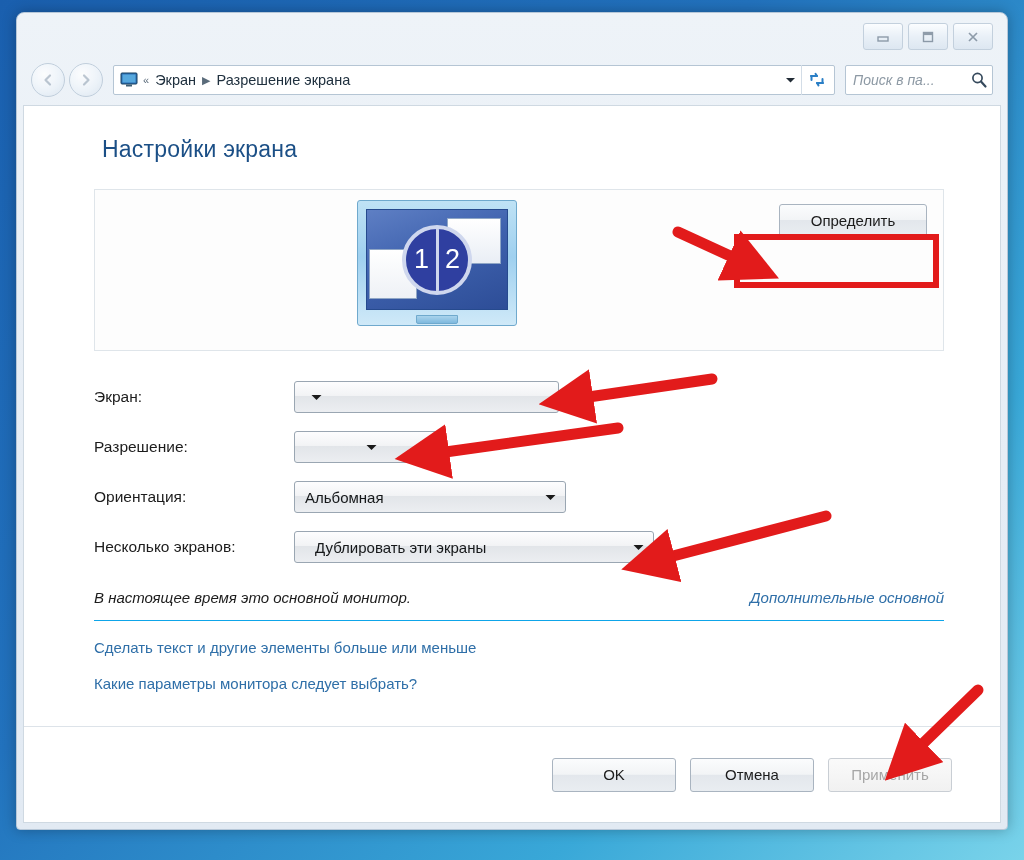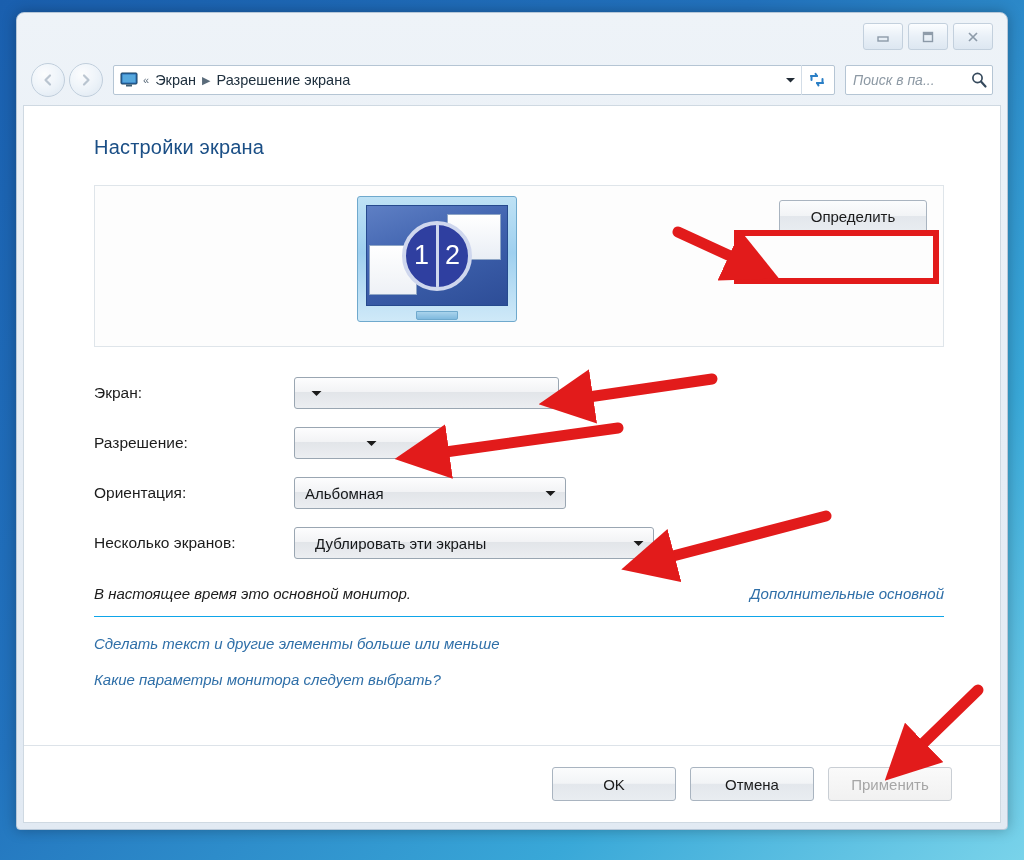--- a/index.html
+++ b/index.html
@@ -145,24 +145,24 @@
   }
   .inner {
     position: absolute;
     left: 0; right: 0; top: 0;
     bottom: 83px;
     padding: 30px 56px 0 70px;
     box-sizing: border-box;
   }
 
   .page-title {
-    font-size: 20px;
+    font-size: 23px;
     color: #1b4f86;
     font-weight: normal;
-    margin: 0 0 26px 0;
+    margin: 0 0 26px 8px;
     letter-spacing: .2px;
   }
 
   
   .preview-panel {
     position: relative;
     height: 160px;
     border: 1px solid #dfe5ea;
     background: #fdfdfd;
     margin-bottom: 30px;
@@ -307,28 +307,28 @@
     border-bottom: 1px solid #0ea5e9;
     font-style: italic;
   }
   .status-text { font-size: 15px; color: #1c1c1c; }
   .link {
     font-size: 15px;
     color: #2f6fa8;
     text-decoration: none;
     cursor: pointer;
   }
-  .links-block { margin-top: 18px; font-style: italic; }
+  .links-block { margin-top: 18px; }
   .links-block .link { display: block; margin-bottom: 19px; }
 
   
   .footer {
     position: absolute;
     left: 0; right: 0; bottom: 0;
-    height: 77px;
+    height: 96px;
     border-top: 1px solid #dde3e9;
     display: flex;
     align-items: center;
     justify-content: flex-end;
     padding-right: 48px;
     gap: 14px;
     box-sizing: border-box;
     background: #ffffff;
   }
   .footer .btn { min-width: 124px; height: 34px; }

